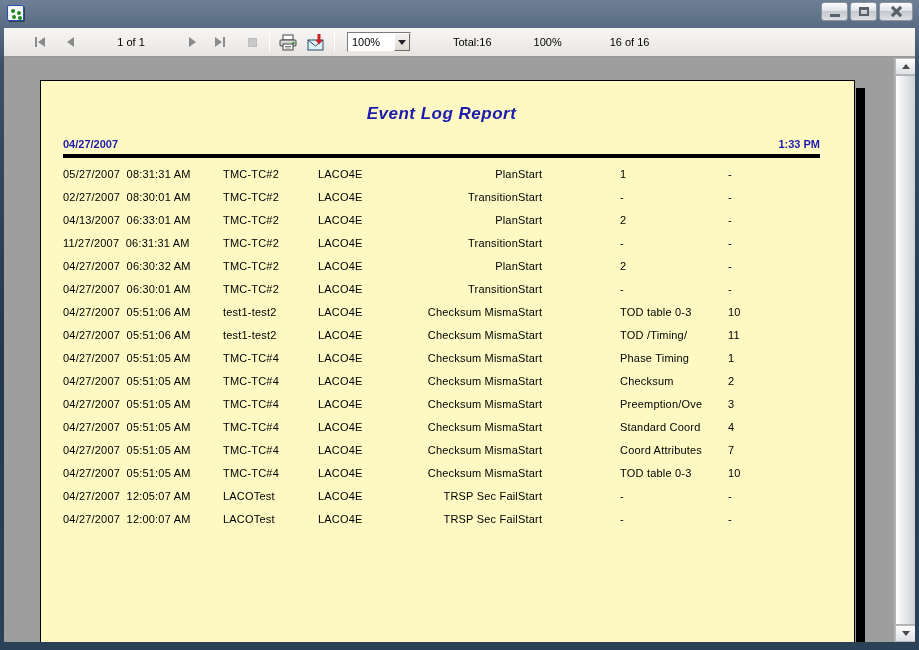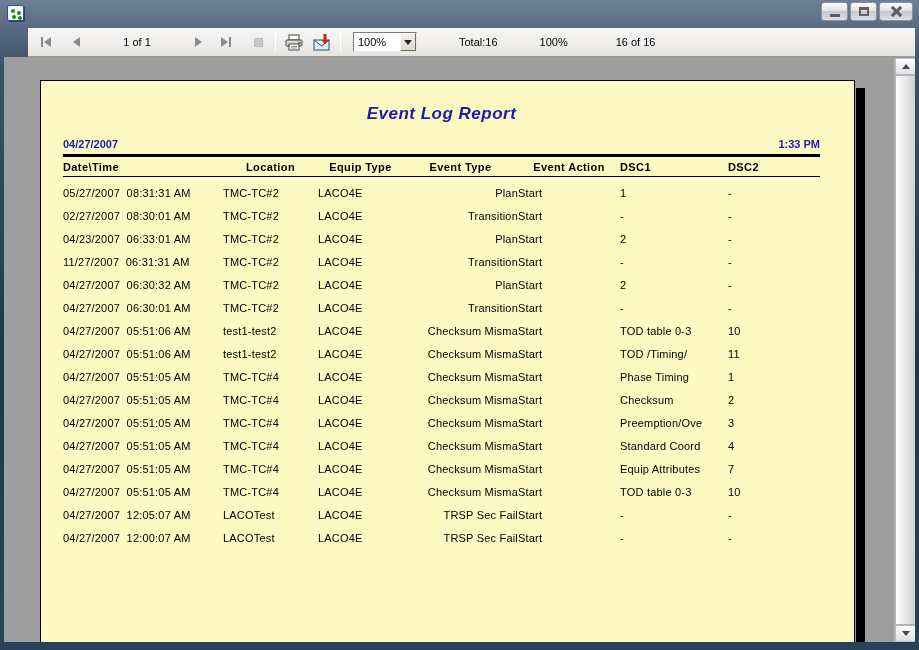--- a/index.html
+++ b/index.html
@@ -25,21 +25,21 @@
   .glyph-min { width:10px; height:3px; background:#5a6068; margin-top:8px; }
   .glyph-max { width:10px; height:9px; border:2px solid #5a6068; border-top-width:3px; }
   .glyph-close { position:relative; width:11px; height:11px; }
   .glyph-close::before,.glyph-close::after { content:""; position:absolute; left:4px; top:-1px;
       width:3px; height:13px; background:#5a6068; }
   .glyph-close::before { transform:rotate(45deg); }
   .glyph-close::after  { transform:rotate(-45deg); }
   
   .toolbar { position:absolute; top:28px; left:4px; right:4px; height:29px;
              background:linear-gradient(180deg,#f7f6f5 0%,#efedeb 60%,#e6e3e0 100%);
-             border-bottom:1px solid #9a9894; display:flex; align-items:center; padding-left:7px;margin-left:24px; }
+             border-bottom:1px solid #9a9894; display:flex; align-items:center; padding-left:25px; }
   .navbtn { width:22px; height:22px; display:flex; align-items:center; justify-content:center; gap:1px; }
   .tri-l { width:0; height:0; border-top:5px solid transparent; border-bottom:5px solid transparent; border-right:7px solid #8b8b8b; }
   .tri-r { width:0; height:0; border-top:5px solid transparent; border-bottom:5px solid transparent; border-left:7px solid #8b8b8b; }
   .navbar { width:2px; height:10px; background:#8b8b8b; }
   .stopsq { width:9px; height:9px; background:#c9c9c9; border:1px solid #bdbdbd; }
   .page-ind { width:100px; text-align:center; font-size:11px; color:#000; }
   .tsep { width:1px; height:20px; background:#b2afaa; border-right:1px solid #fff; margin:0 6px; }
   .iconbtn { width:24px; height:22px; display:flex; align-items:center; justify-content:center; }
   .combo { margin-left:6px; width:64px; height:20px; background:#fff;
            border:1px solid; border-color:#7b7b7b #e9e7e3 #e9e7e3 #7b7b7b; display:flex; }
@@ -161,29 +161,20 @@
     <div class="page-shadow"></div>
 
     <div class="page">
       <div class="content">
         <div class="report-title">Event Log Report</div>
         <div class="date-row">
           <span>04/27/2007</span>
           <span>1:33 PM</span>
         </div>
         <div class="thick-rule"></div>
-        <div class="thead">
-            <div class="c0">Date\Time</div>
-            <div class="c1">Location</div>
-            <div class="c2">Equip Type</div>
-            <div class="c3">Event Type</div>
-            <div class="c4">Event Action</div>
-            <div class="c5">DSC1</div>
-            <div class="c6">DSC2</div>
-          </div>
         <div class="thin-rule"></div>
         <div class="rows">
             <div class="trow">
               <div class="c0">05/27/2007  08:31:31 AM</div>
               <div class="c1">TMC-TC#2</div>
               <div class="c2">LACO4E</div>
               <div class="c3">Plan</div>
               <div class="c4">Start</div>
               <div class="c5">1</div>
               <div class="c6">-</div>
@@ -191,21 +182,21 @@
             <div class="trow">
               <div class="c0">02/27/2007  08:30:01 AM</div>
               <div class="c1">TMC-TC#2</div>
               <div class="c2">LACO4E</div>
               <div class="c3">Transition</div>
               <div class="c4">Start</div>
               <div class="c5">-</div>
               <div class="c6">-</div>
             </div>
             <div class="trow">
-              <div class="c0">04/23/2007  06:33:01 AM</div>
+              <div class="c0">04/13/2007  06:33:01 AM</div>
               <div class="c1">TMC-TC#2</div>
               <div class="c2">LACO4E</div>
               <div class="c3">Plan</div>
               <div class="c4">Start</div>
               <div class="c5">2</div>
               <div class="c6">-</div>
             </div>
             <div class="trow">
               <div class="c0">11/27/2007  06:31:31 AM</div>
               <div class="c1">TMC-TC#2</div>
@@ -286,21 +277,21 @@
               <div class="c4">Start</div>
               <div class="c5">Standard Coord</div>
               <div class="c6">4</div>
             </div>
             <div class="trow">
               <div class="c0">04/27/2007  05:51:05 AM</div>
               <div class="c1">TMC-TC#4</div>
               <div class="c2">LACO4E</div>
               <div class="c3">Checksum Misma</div>
               <div class="c4">Start</div>
-              <div class="c5">Equip Attributes</div>
+              <div class="c5">Coord Attributes</div>
               <div class="c6">7</div>
             </div>
             <div class="trow">
               <div class="c0">04/27/2007  05:51:05 AM</div>
               <div class="c1">TMC-TC#4</div>
               <div class="c2">LACO4E</div>
               <div class="c3">Checksum Misma</div>
               <div class="c4">Start</div>
               <div class="c5">TOD table 0-3</div>
               <div class="c6">10</div>

